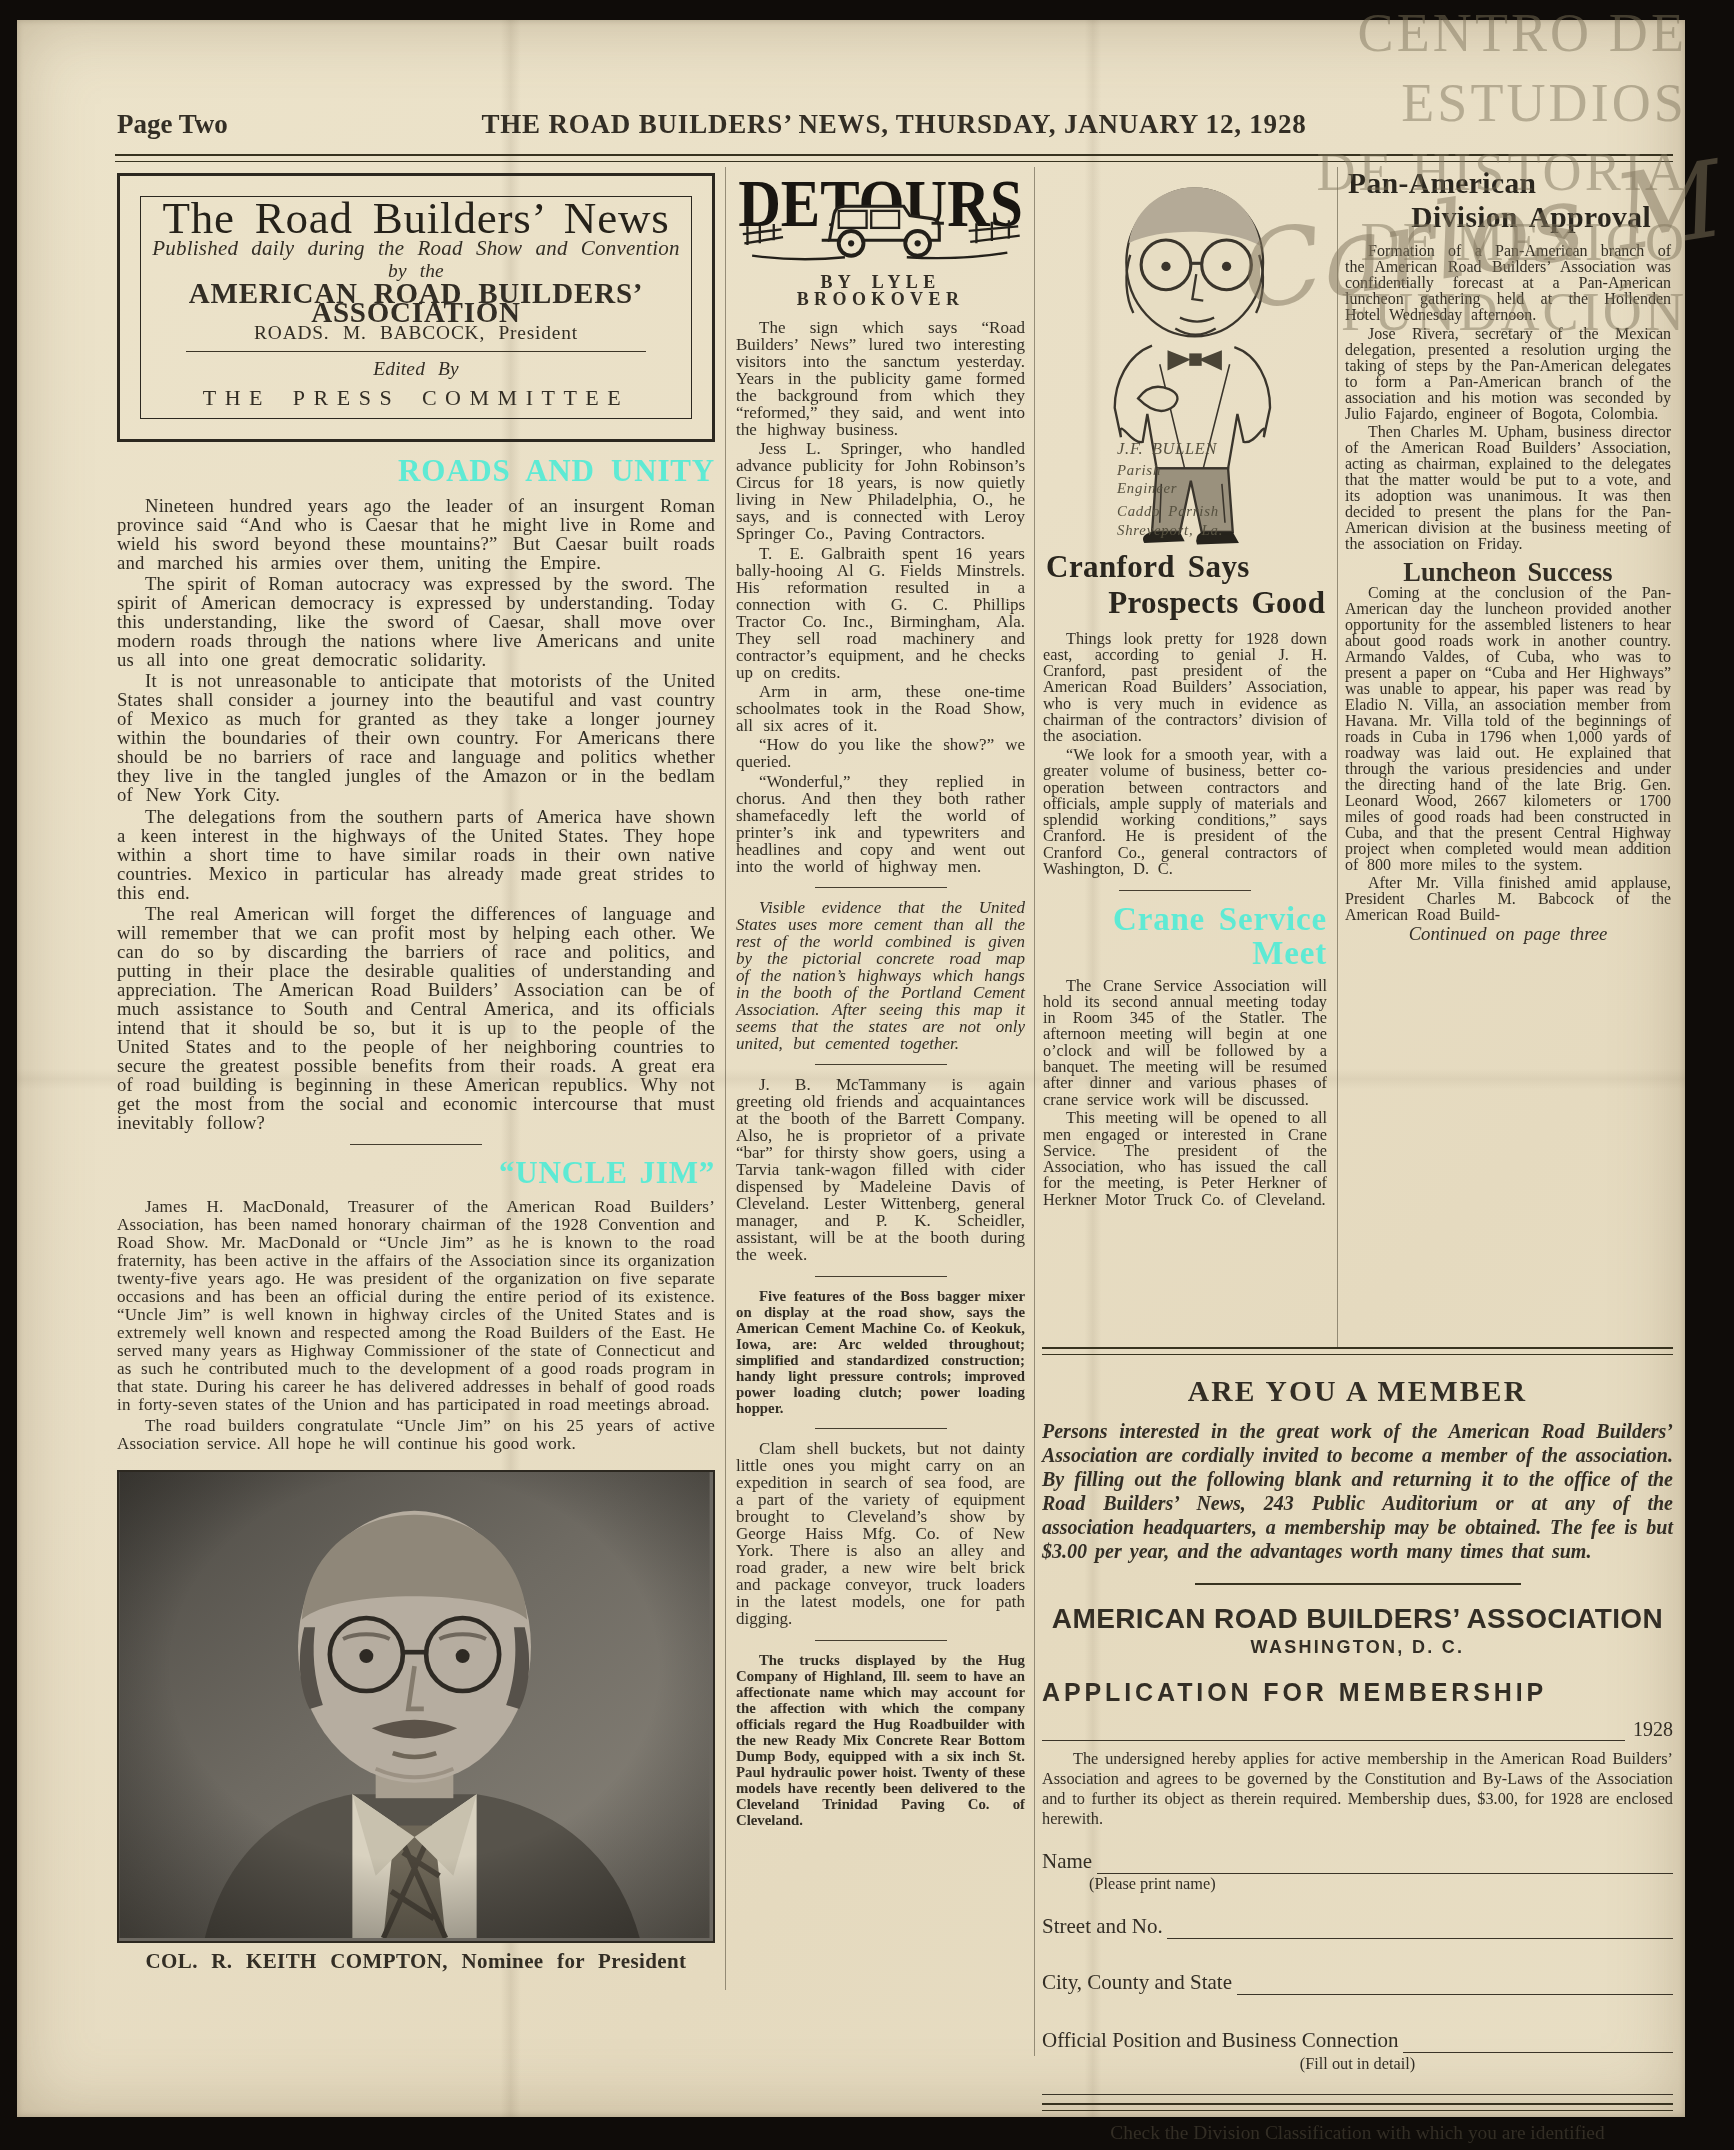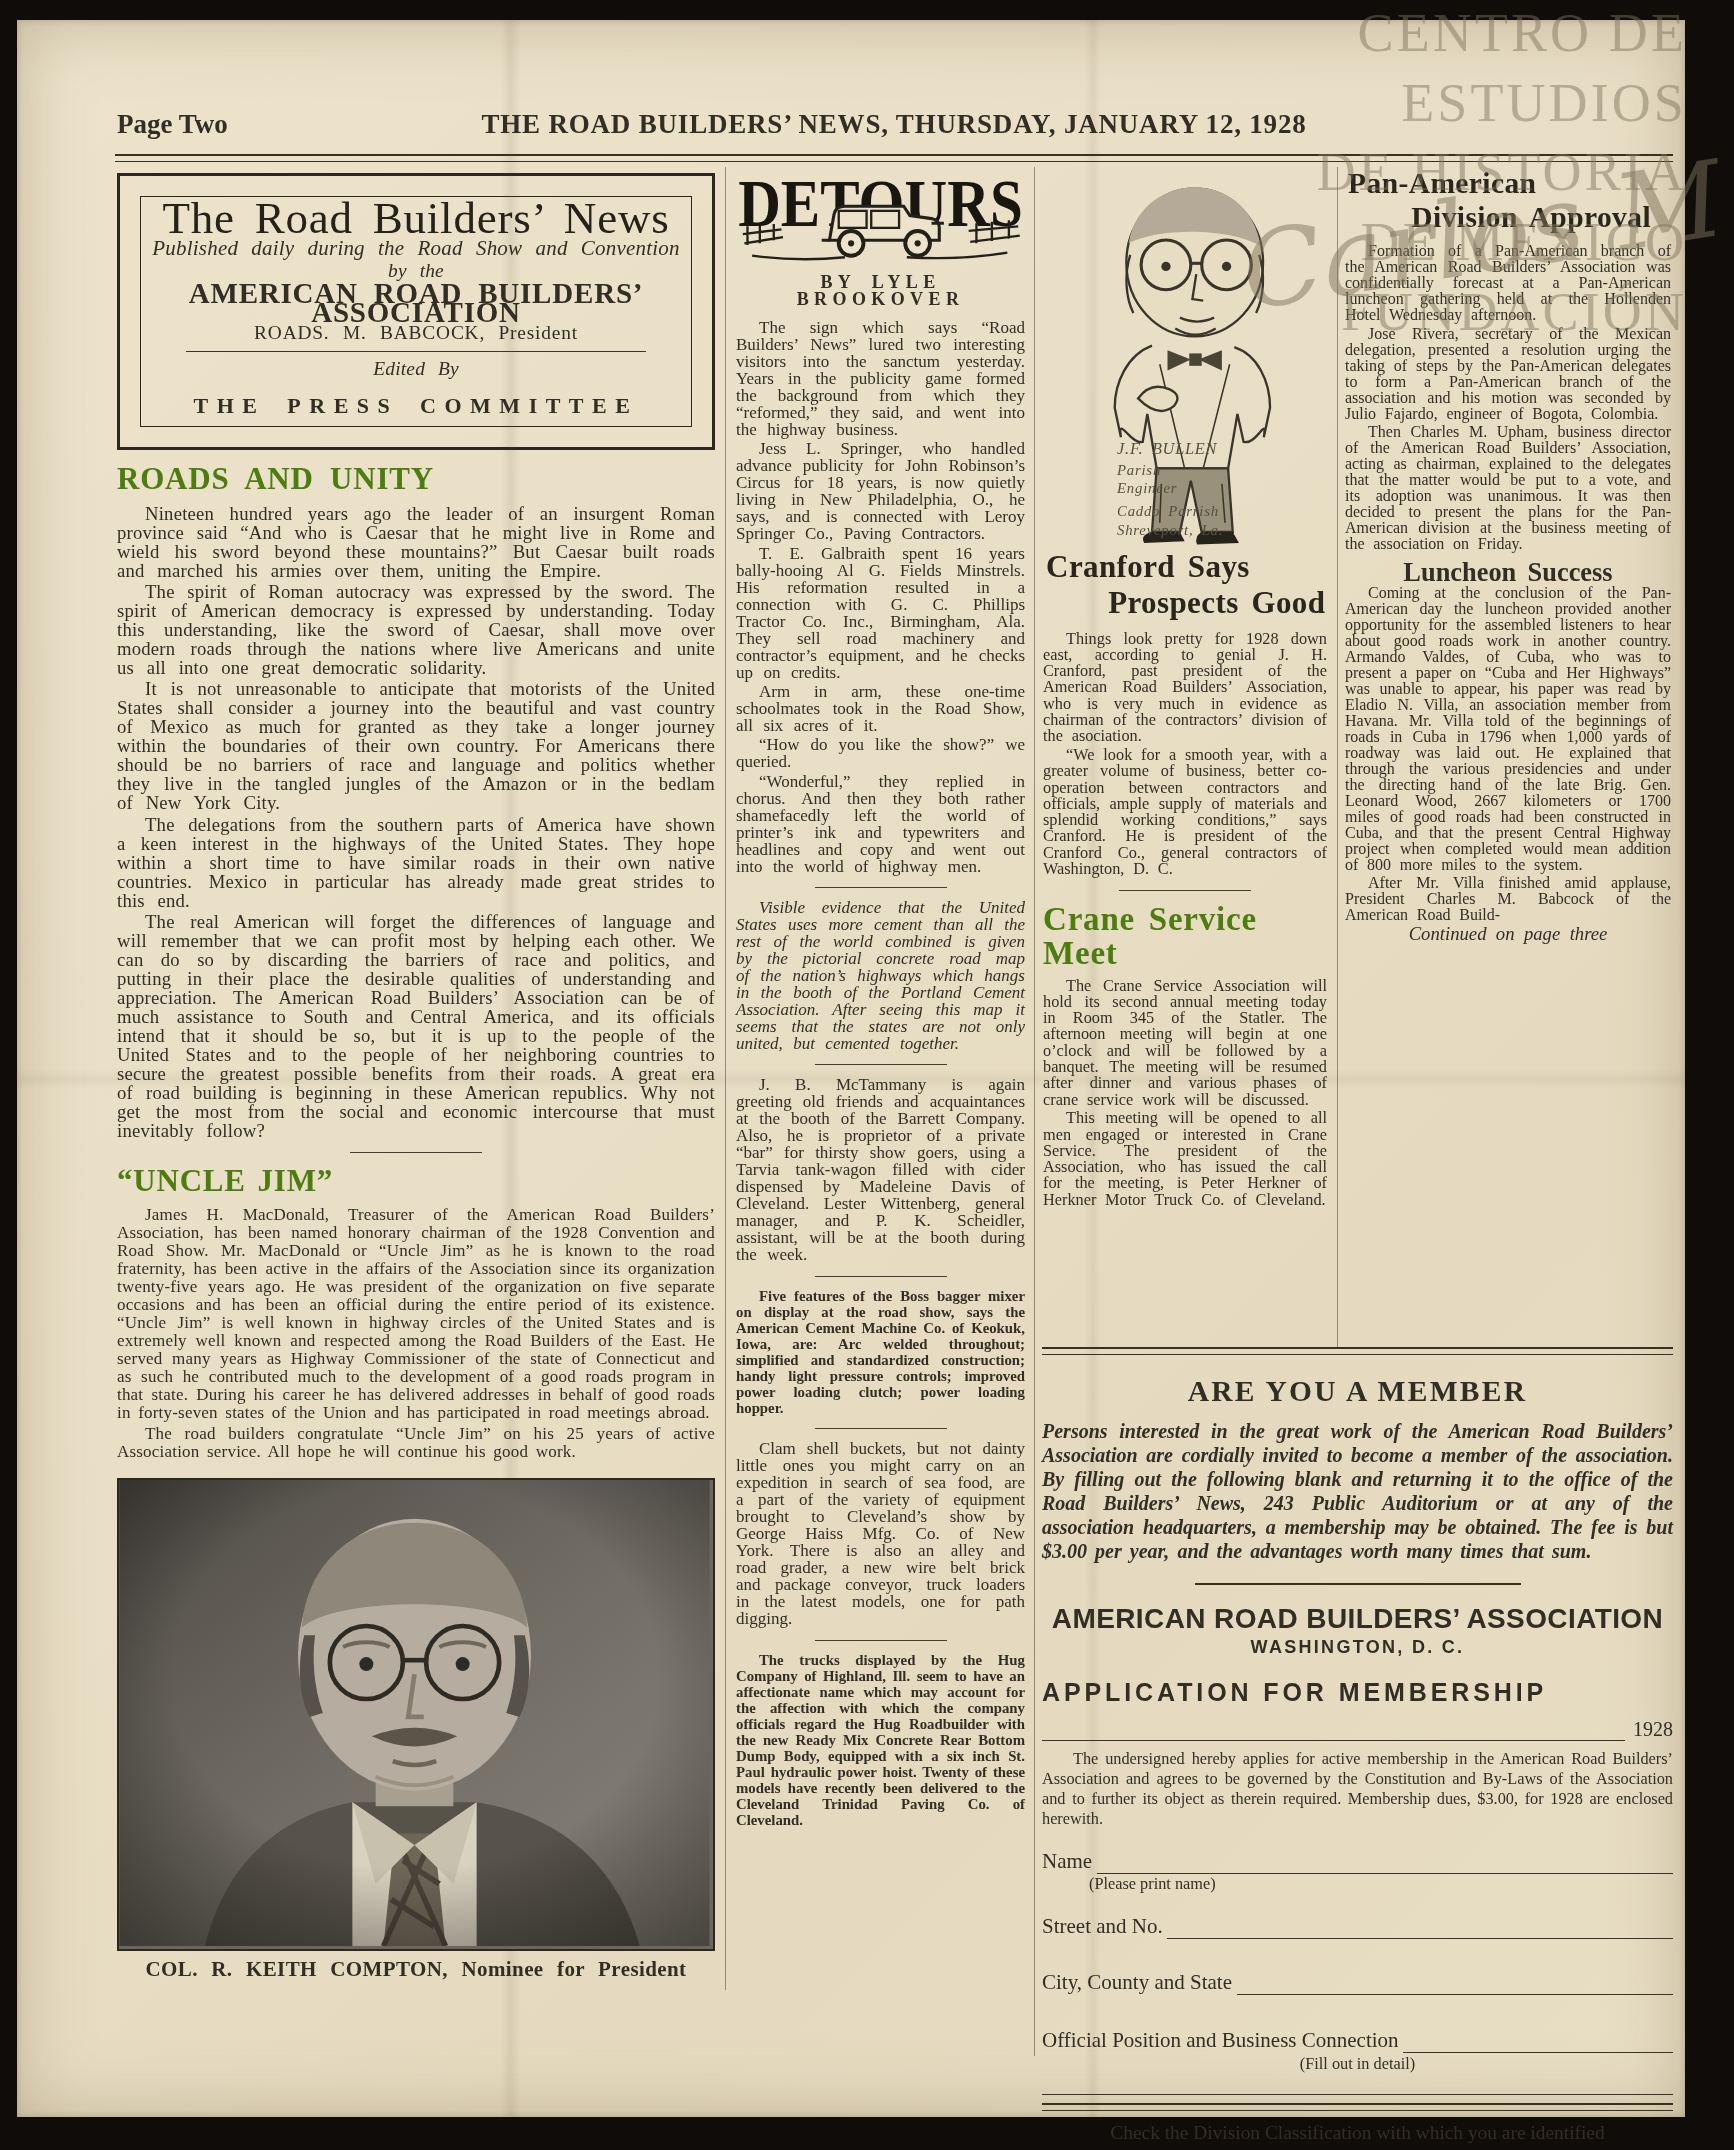--- a/index.html
+++ b/index.html
@@ -22,30 +22,30 @@
   
   #masthead{border:3.9px solid #2c2820;padding:20px;margin-bottom:12.4px;}
   #masthead .inner{border:1.6px solid #2c2820;text-align:center;padding:12.4px 7.8px 11px;}
   .mh-title{font-size:45px;letter-spacing:0.8px;color:#26221a;}
   .mh-tag{font-style:italic;font-size:21px;margin-top:11px;}
   .mh-by{font-style:italic;font-size:19.4px;margin-top:3.1px;}
   .mh-org{font-size:29px;font-weight:bold;margin-top:3.1px;letter-spacing:0.8px;}
   .mh-pres{font-size:19.4px;margin-top:1.6px;letter-spacing:0.8px;}
   .mh-rule{width:86%;margin:9.3px auto 6.2px;border-top:1.6px solid #3c3527;}
   .mh-ed{font-style:italic;font-size:19.4px;}
-  .mh-press{font-size:22px;font-weight:bold;letter-spacing:8.5px;margin-top:18px;}
+  .mh-press{font-size:22px;font-weight:normal;letter-spacing:8.5px;margin-top:10px;}
   
   .col1{left:117px;top:173px;width:598px;font-size:18.7px;line-height:19px;word-spacing:7.8px;letter-spacing:0.2px;}
   .col2{left:736px;top:166px;width:289px;font-size:17px;line-height:17px;word-spacing:6.2px;}
   .col3{left:1043px;top:181px;width:284px;font-size:16.3px;line-height:16.3px;word-spacing:4.7px;}
   .col4{left:1345px;top:166px;width:326px;font-size:16px;line-height:16px;word-spacing:4.7px;}
   .para{text-align:justify;text-indent:28px;margin:0 0 2.3px;}
   .col2 .para,.col3 .para,.col4 .para{text-indent:23px;}
-  .headline{font-weight:bold;font-size:31px;line-height:34px;text-align:left;letter-spacing:0.8px;
-            margin:4.7px 0 7.8px;text-indent:0;color:#4d7c0f;}
+  .headline{font-weight:bold;font-size:31px;line-height:34px;text-align:right;letter-spacing:0.8px;
+            margin:4.7px 0 7.8px;text-indent:0;color:#5eead4;}
   .hl2{font-weight:bold;font-size:31px;line-height:36px;letter-spacing:0.4px;margin:0 0 9.3px;color:#2a261e;}
   .hl2 .l1{text-align:left;padding-left:3.1px;}
   .hl2 .l2{text-align:right;padding-right:1.6px;}
   .subhead{font-weight:bold;font-size:26.4px;text-align:center;margin:12.4px 0 4.7px;}
   .sep{border:0;border-top:1.6px solid #453e30;width:132px;margin:12.4px auto 11px;height:0;text-indent:0;}
   .uncle-size{font-size:17px;word-spacing:3.1px;line-height:18px;}
   .det .italic{font-style:italic;}
   .det .boldsm{font-weight:bold;font-size:14.8px;line-height:16px;word-spacing:1.6px;}
   .byline{font-weight:bold;font-size:18px;letter-spacing:5.4px;text-align:center;margin:6.2px 0 11px;}
   .continued{font-style:italic;font-size:18.7px;text-align:center;margin-top:3.1px;}

